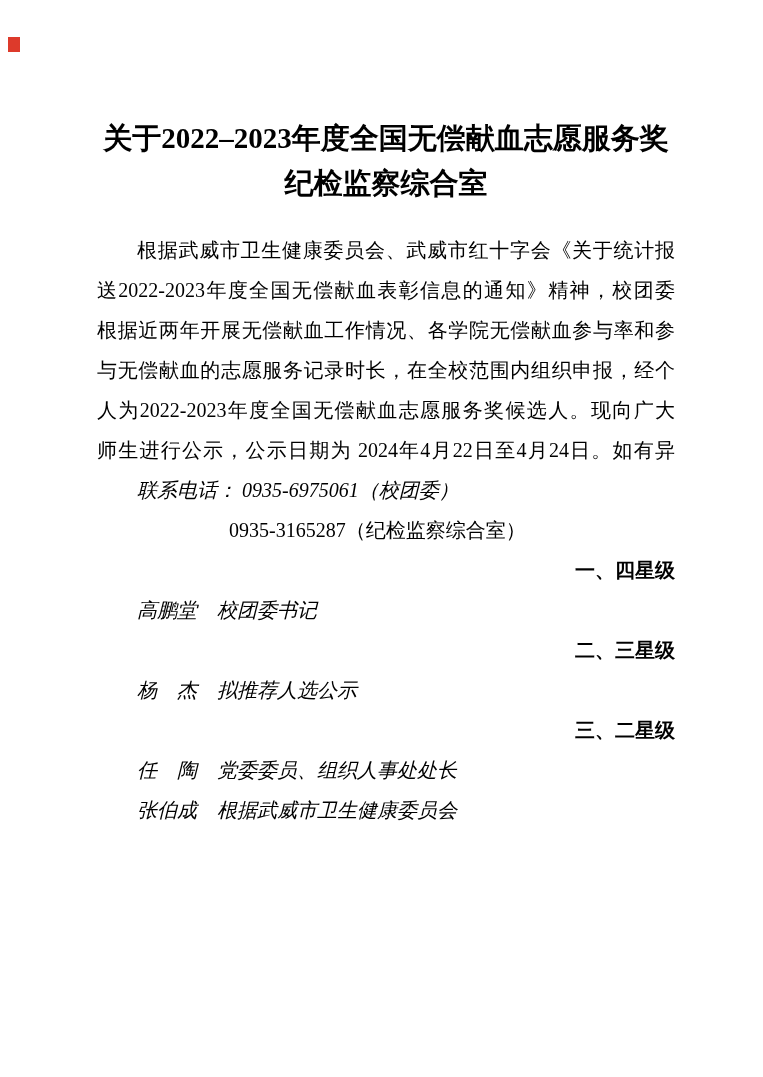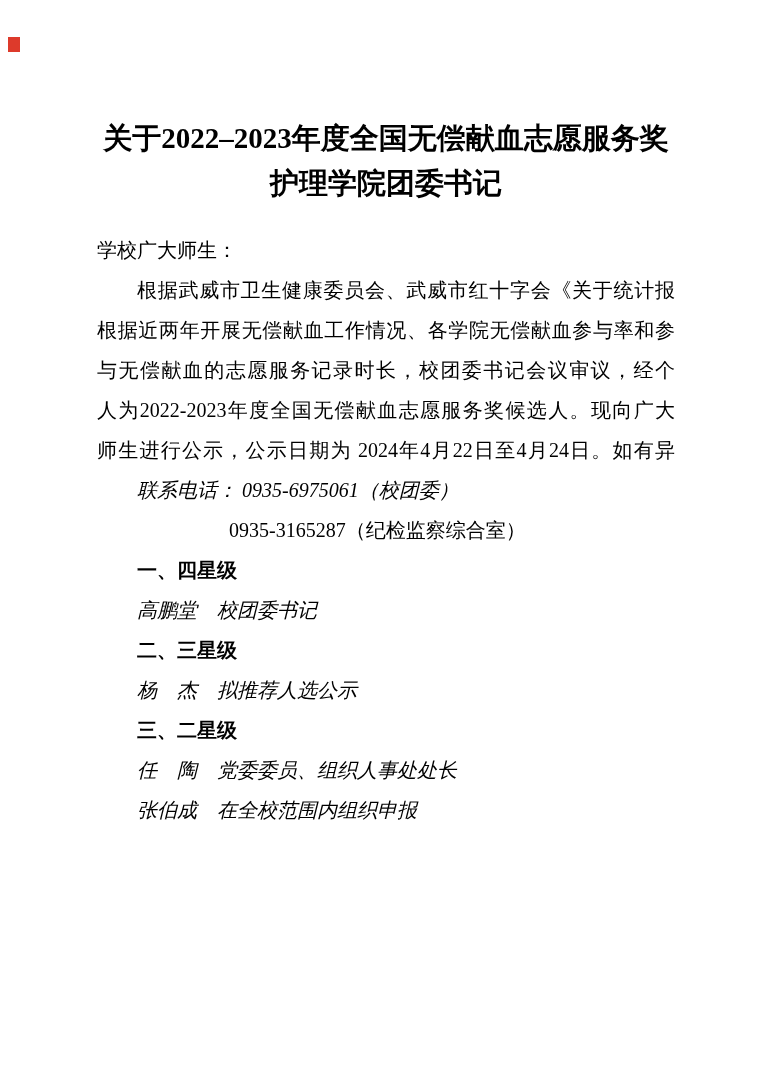--- a/index.html
+++ b/index.html
@@ -47,54 +47,55 @@
     text-align-last: justify;
   }
   .first-indent { text-indent: 40px; }
   .indent-2 { padding-left: 40px; font-style: italic; }
   .contact-2 { padding-left: 132px; }
   .sec-heading {
     padding-left: 40px;
     font-family: "Liberation Sans", sans-serif;
     font-weight: bold;
     font-size: 20px;
+    text-align: right;
   }
 </style>
 </head>
 <body>
 
 <div class="page">
 
   <div class="red-mark"></div>
 
   <div class="content">
 
     <div class="title-block">
       <div class="title-line">关于2022–2023年度全国无偿献血志愿服务奖</div>
-      <div class="title-line">护理学院团委书记</div>
+      <div class="title-line">纪检监察综合室</div>
     </div>
 
     <div class="body-block">
 
-      <div class="line">学校广大师生：</div>
 
       <div class="line just first-indent">根据武威市卫生健康委员会、武威市红十字会《关于统计报</div>
+      <div class="line just">送2022-2023年度全国无偿献血表彰信息的通知》精神，校团委</div>
       <div class="line just">根据近两年开展无偿献血工作情况、各学院无偿献血参与率和参</div>
-      <div class="line just">与无偿献血的志愿服务记录时长，校团委书记会议审议，经个</div>
+      <div class="line just">与无偿献血的志愿服务记录时长，在全校范围内组织申报，经个</div>
       <div class="line just">人为2022-2023年度全国无偿献血志愿服务奖候选人。现向广大</div>
       <div class="line just">师生进行公示，公示日期为 2024年4月22日至4月24日。如有异</div>
 
       <div class="line indent-2">联系电话： 0935-6975061（校团委）</div>
       <div class="line contact-2">0935-3165287（纪检监察综合室）</div>
 
       <div class="line sec-heading">一、四星级</div>
       <div class="line indent-2">高鹏堂　校团委书记</div>
 
       <div class="line sec-heading">二、三星级</div>
       <div class="line indent-2">杨　杰　拟推荐人选公示</div>
 
       <div class="line sec-heading">三、二星级</div>
       <div class="line indent-2">任　陶　党委委员、组织人事处处长</div>
-      <div class="line indent-2">张伯成　在全校范围内组织申报</div>
+      <div class="line indent-2">张伯成　根据武威市卫生健康委员会</div>
 
     </div>
   </div>
 </div>
 
 </body></html>

